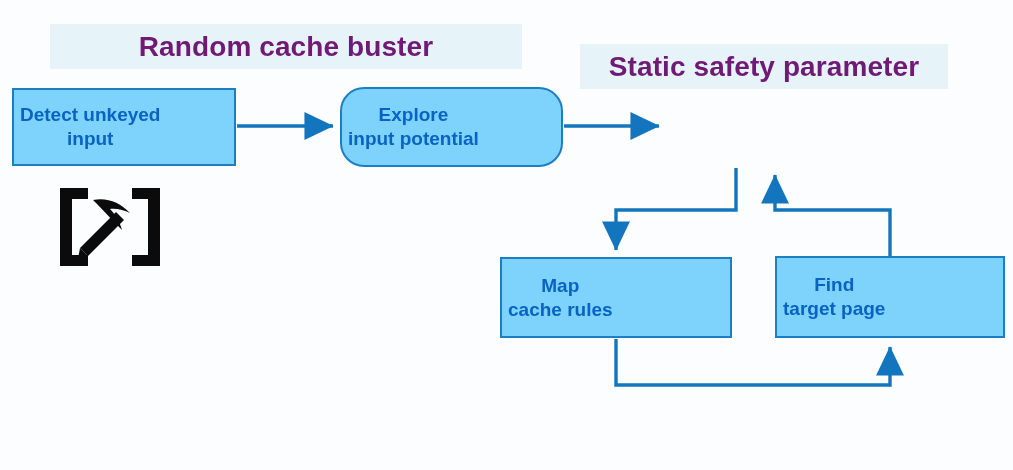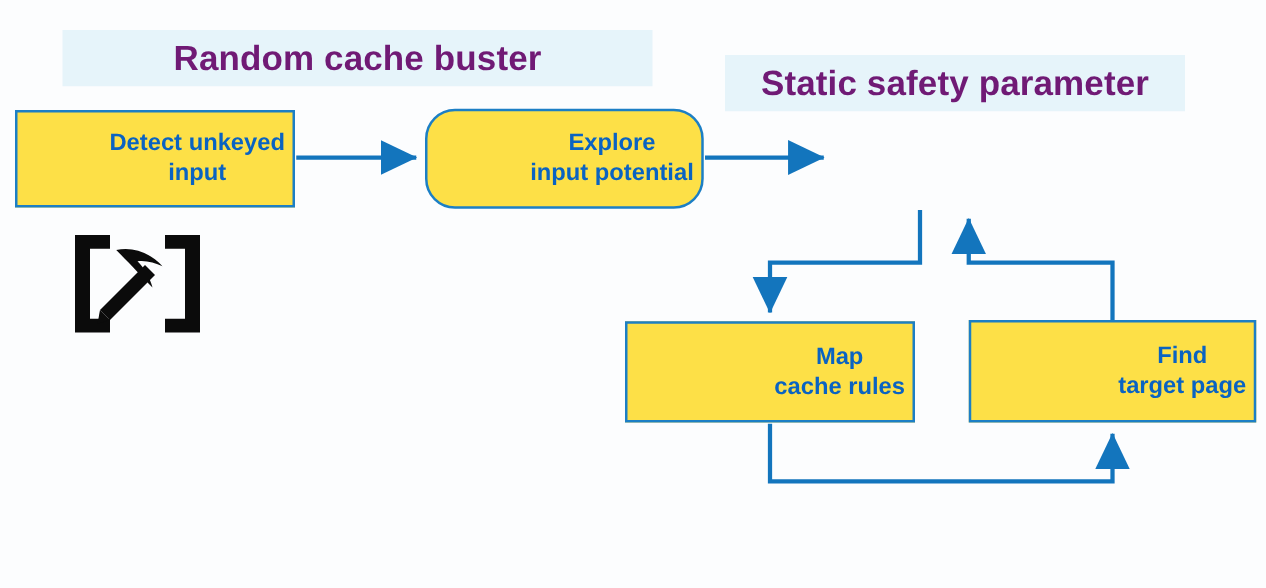--- a/index.html
+++ b/index.html
@@ -35,25 +35,25 @@
     letter-spacing: 0.1px;
     white-space: nowrap;
   }
   #band-random  { left: 50px;  top: 24px; width: 472px; height: 45px; }
   #band-static  { left: 580px; top: 24px; width: 368px; height: 45px; margin-top: 20px; }
 
   
   .node {
     position: absolute;
     box-sizing: border-box;
-    background: #fde047;
+    background: #7dd3fc;
     border: 2px solid #1c7fc5;
     display: flex;
     align-items: center;
-    justify-content: flex-end;
+    justify-content: flex-start;
     text-align: center;
   }
   .node-label {
     font-size: 19px;
     font-weight: bold;
     color: #0a63c2;
     line-height: 1.24;
     white-space: pre-line;
     padding: 0 6px;
   }

